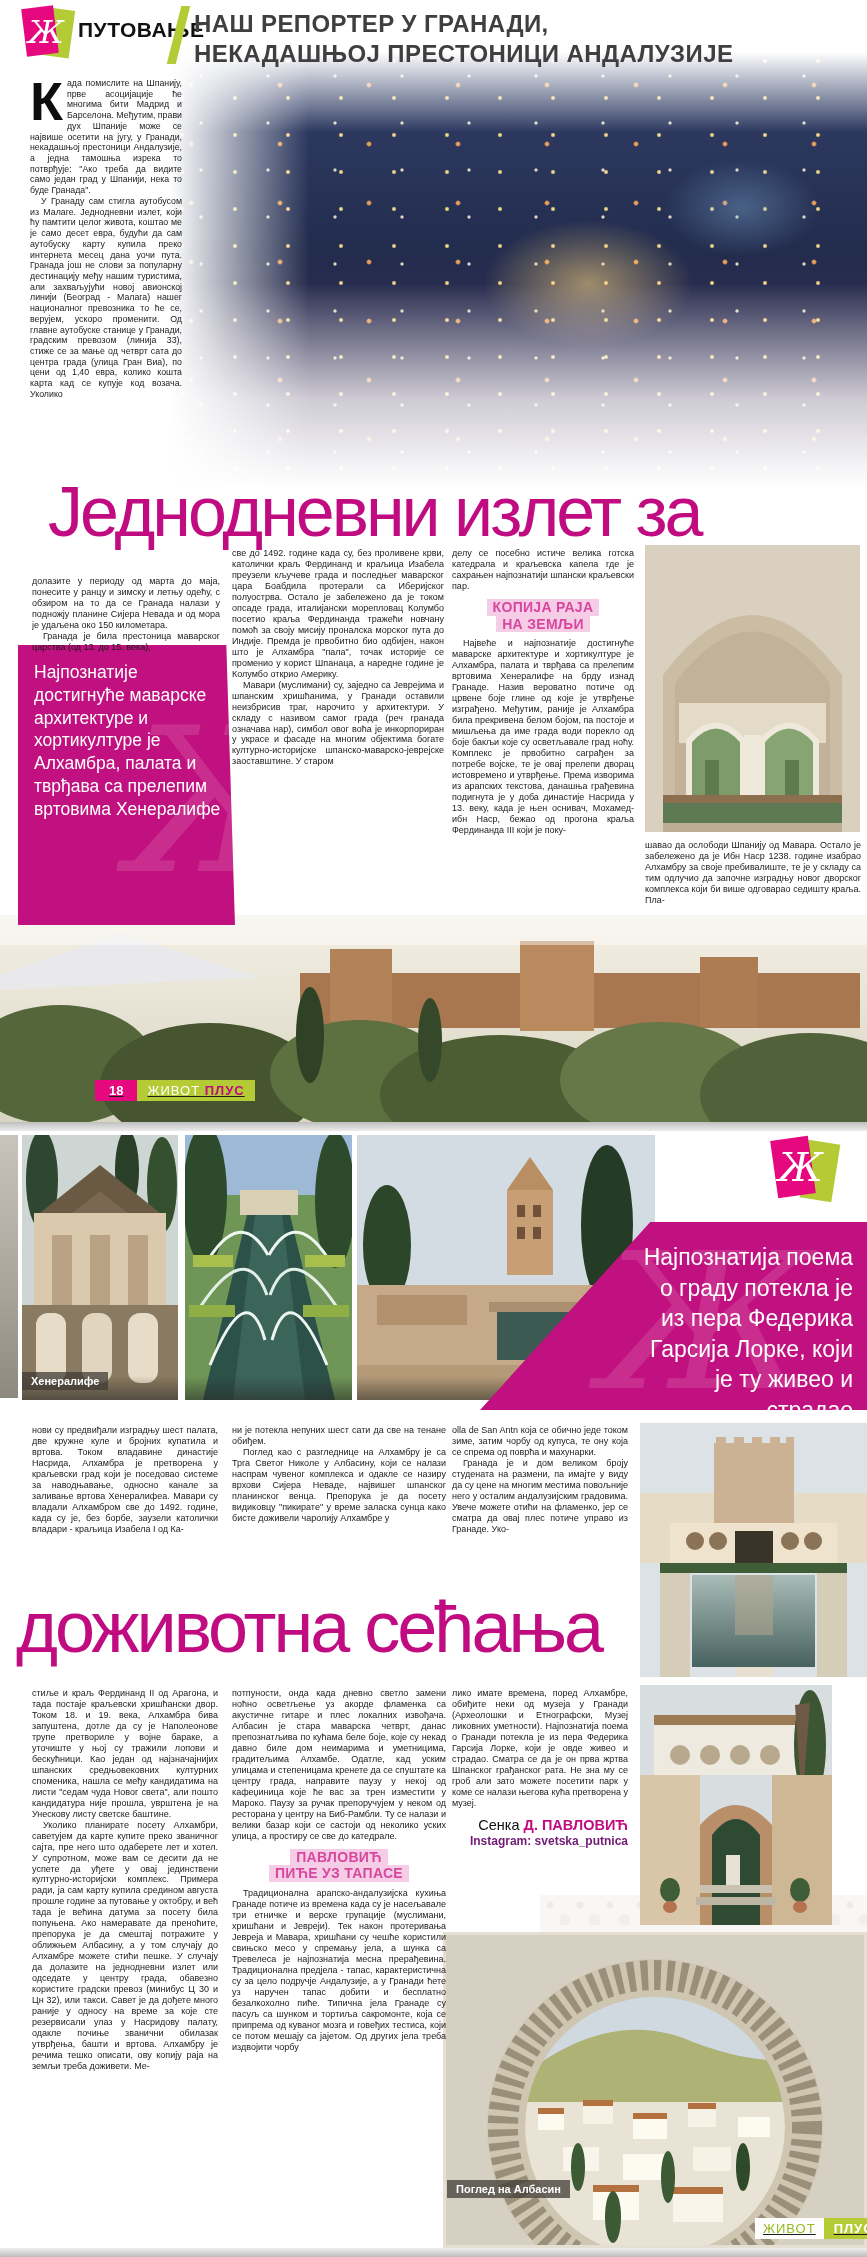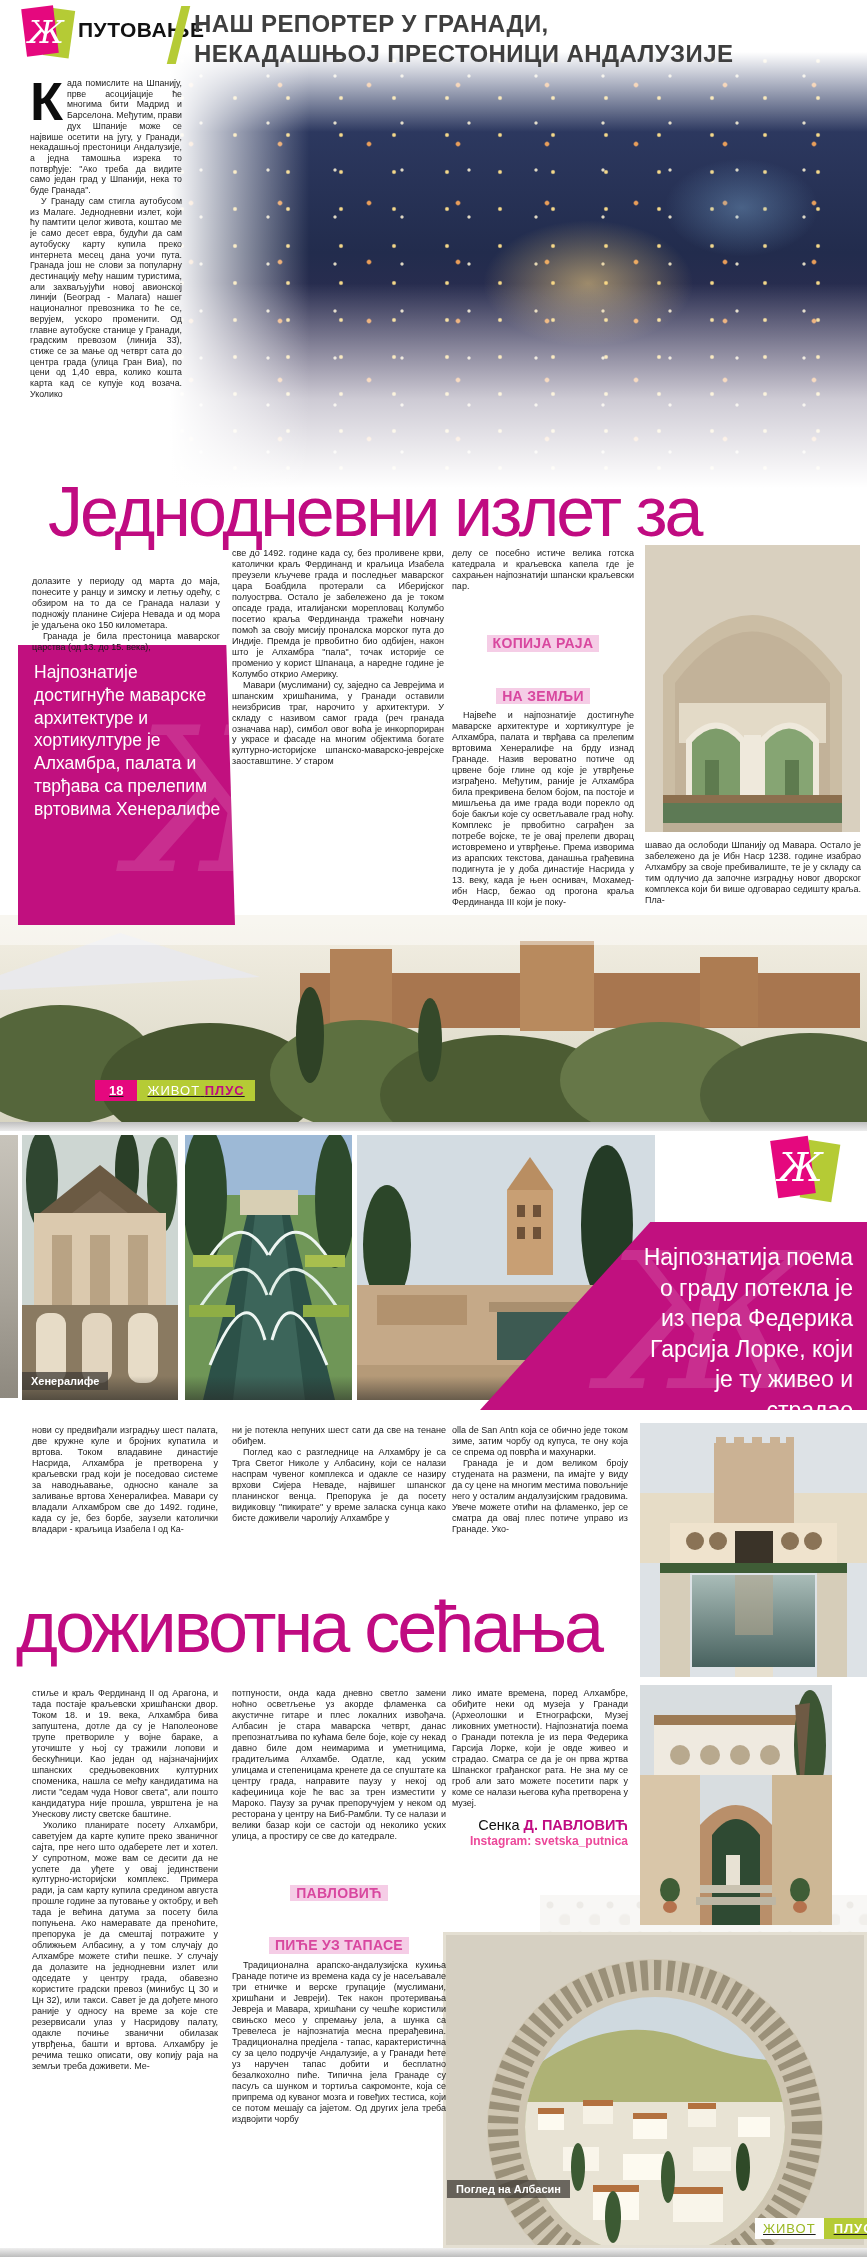--- a/index.html
+++ b/index.html
@@ -61,26 +61,26 @@
   .pinkbox .quote-text{position:relative;z-index:2;padding:16px 12px 0 16px;color:#fff;
     font-size:17.5px;line-height:1.3;}
   .watermark{position:absolute;color:rgba(255,255,255,.13);font-family:"DejaVu Serif",serif;
     font-style:italic;z-index:1;}
   .quote2{position:absolute;left:480px;top:1222px;width:387px;height:188px;background:#c1107f;
     clip-path:polygon(44% 0,100% 0,100% 100%,0 100%);z-index:3;}
   .quote2 .quote-text{position:relative;z-index:2;padding:20px 14px 0 160px;color:#fff;
     font-size:23px;line-height:1.33;text-align:right;}
   .subhead{text-align:center;margin:7px 0 6px 0;line-height:1.05;}
   .subhead span{display:inline-block;background:#f5cde6;color:#d8479f;font-weight:bold;
-    font-size:14px;letter-spacing:.3px;padding:1px 6px;margin-top:36px;}
+    font-size:14px;letter-spacing:.3px;padding:1px 6px;}
   .caption{position:absolute;background:rgba(62,58,52,.74);color:#fff;font-size:11px;
     font-weight:bold;padding:3px 9px;z-index:4;}
   .byline{margin-top:8px;text-align:right;font-size:14.5px;color:#111;}
   .byline b{color:#c00b81;font-weight:900;}
-  .insta{text-align:right;font-size:12px;font-weight:bold;color:#ec4899;margin-top:1px;}
+  .insta{text-align:right;font-size:12px;font-weight:bold;color:#701a75;margin-top:1px;}
   
   .footer{position:absolute;z-index:6;display:flex;height:21px;line-height:21px;
     font-size:13px;font-weight:bold;text-decoration:underline;}
   .f-pink{background:#e5087e;color:#fff;padding:0 14px;}
   .f-green{background:#b5cb35;padding:0 10px;letter-spacing:1px;text-align:center;}
   .f-green .w{color:#fff;font-weight:400;}
   .f-green .m{color:#c00b81;font-weight:900;}
   .f-white{background:#fdfdfd;color:#9ab824;padding:0 8px;font-weight:400;letter-spacing:1px;}
   .divider{position:absolute;left:0;width:867px;z-index:5;}
   .d1{top:1122px;height:9px;background:linear-gradient(180deg,#bfbfbf,#ececec);}

